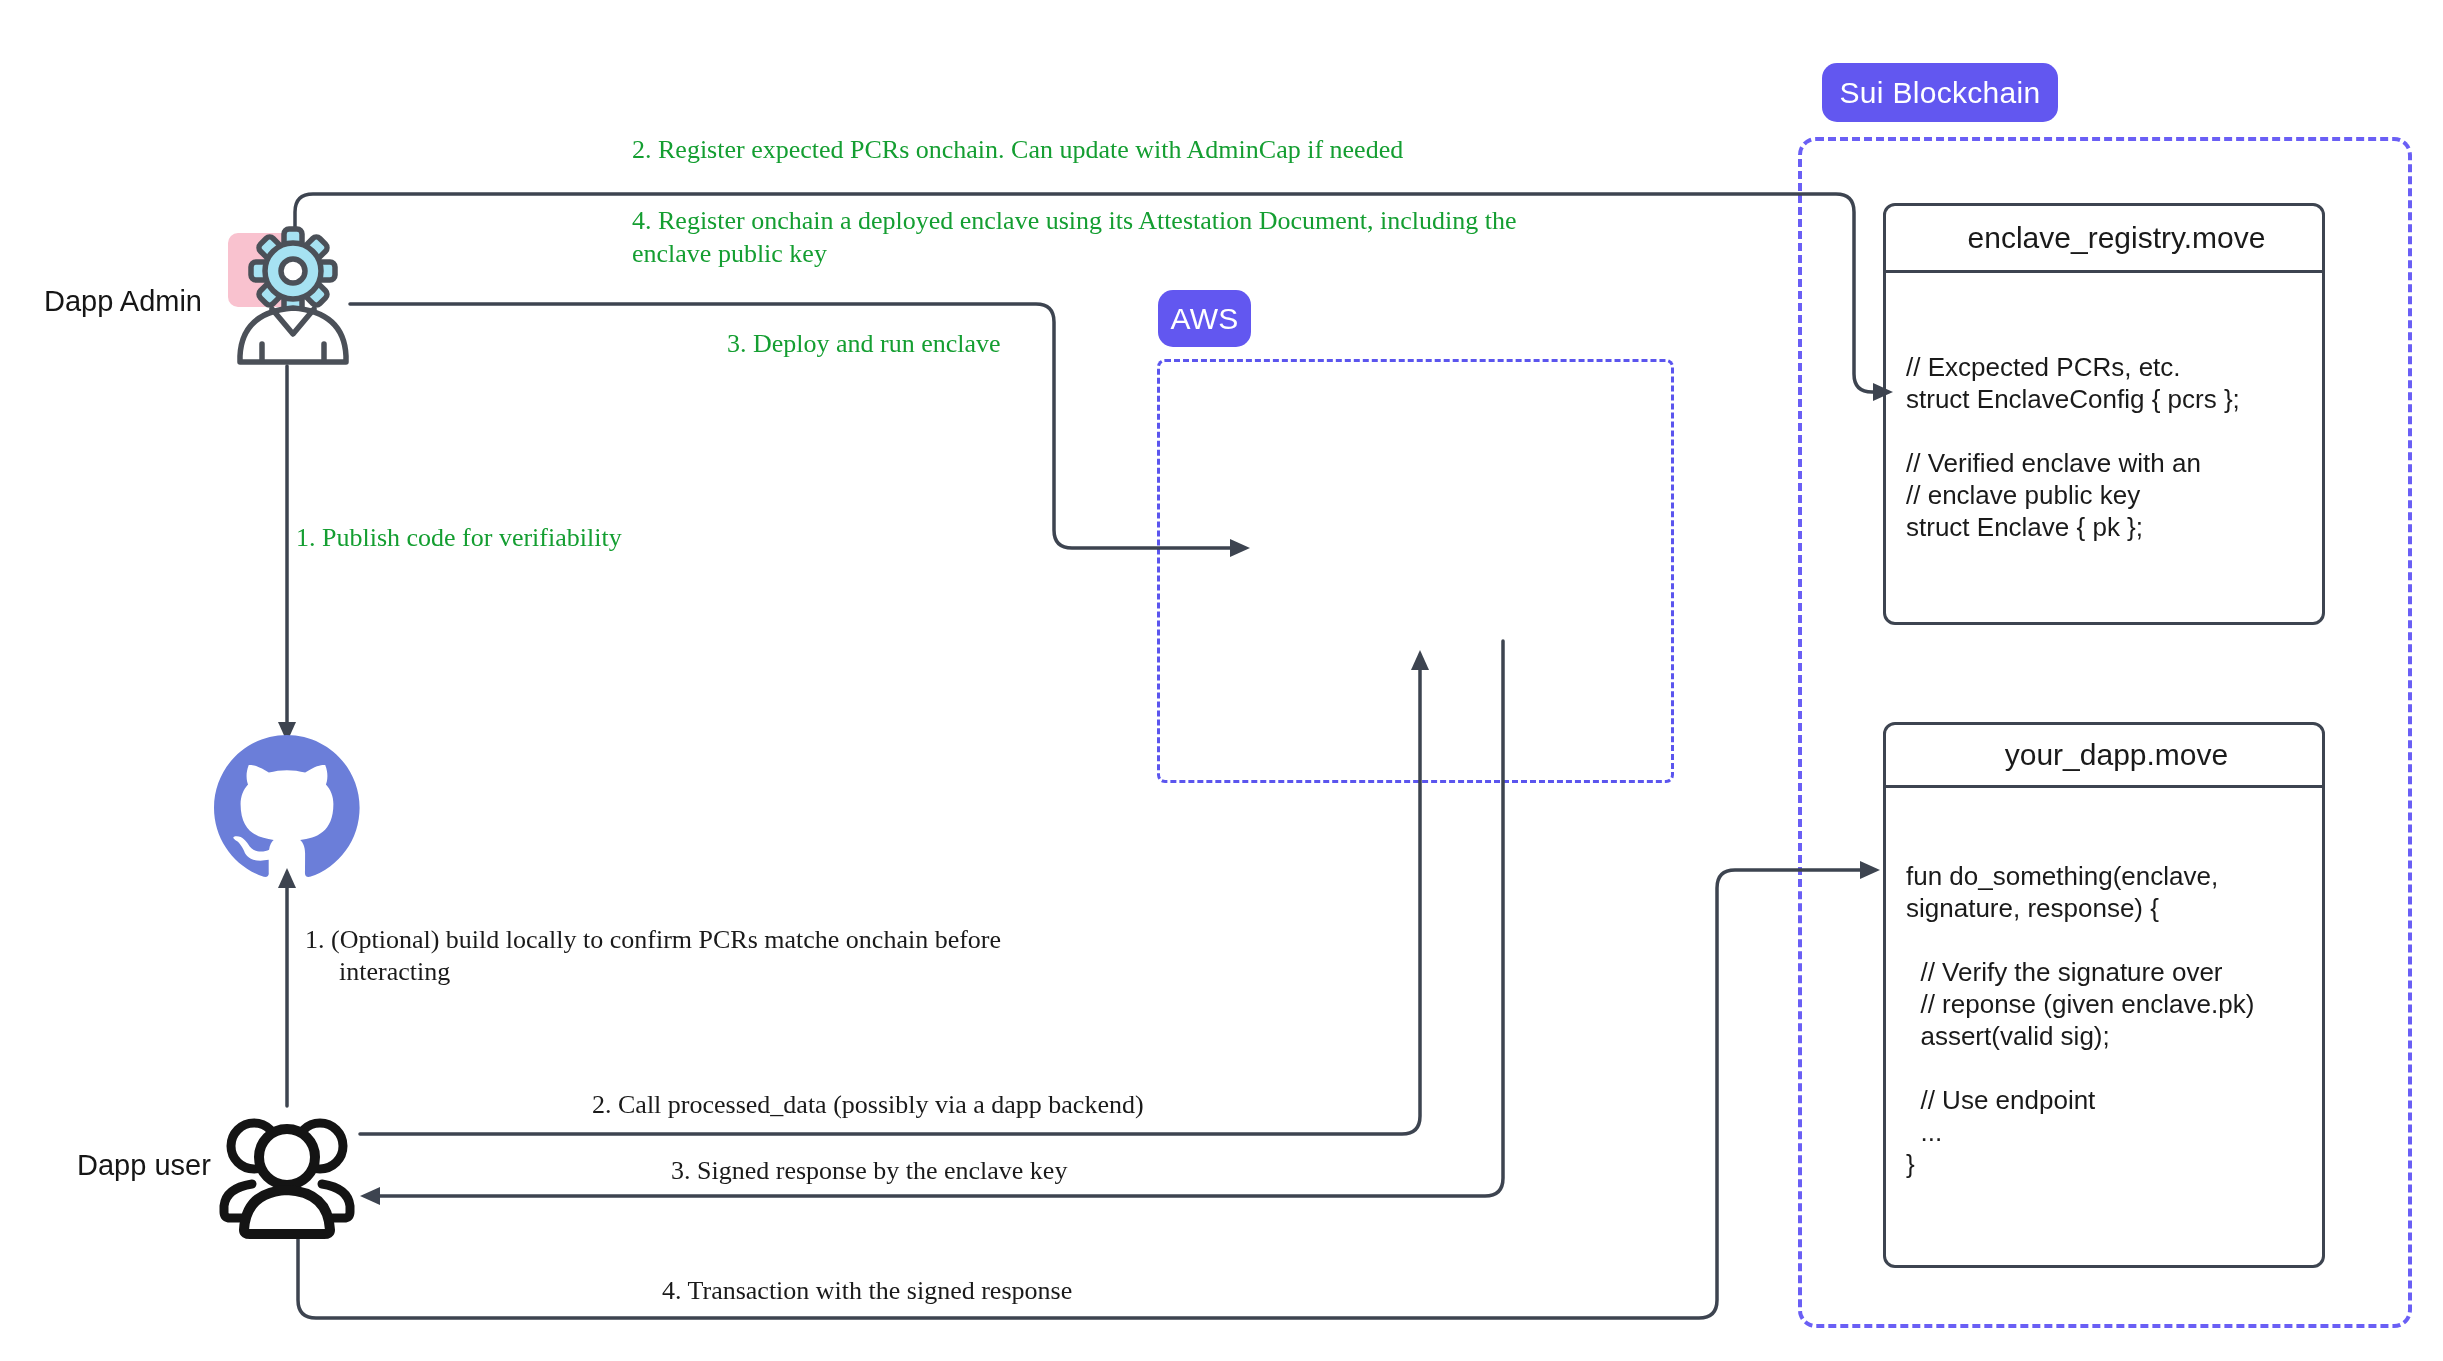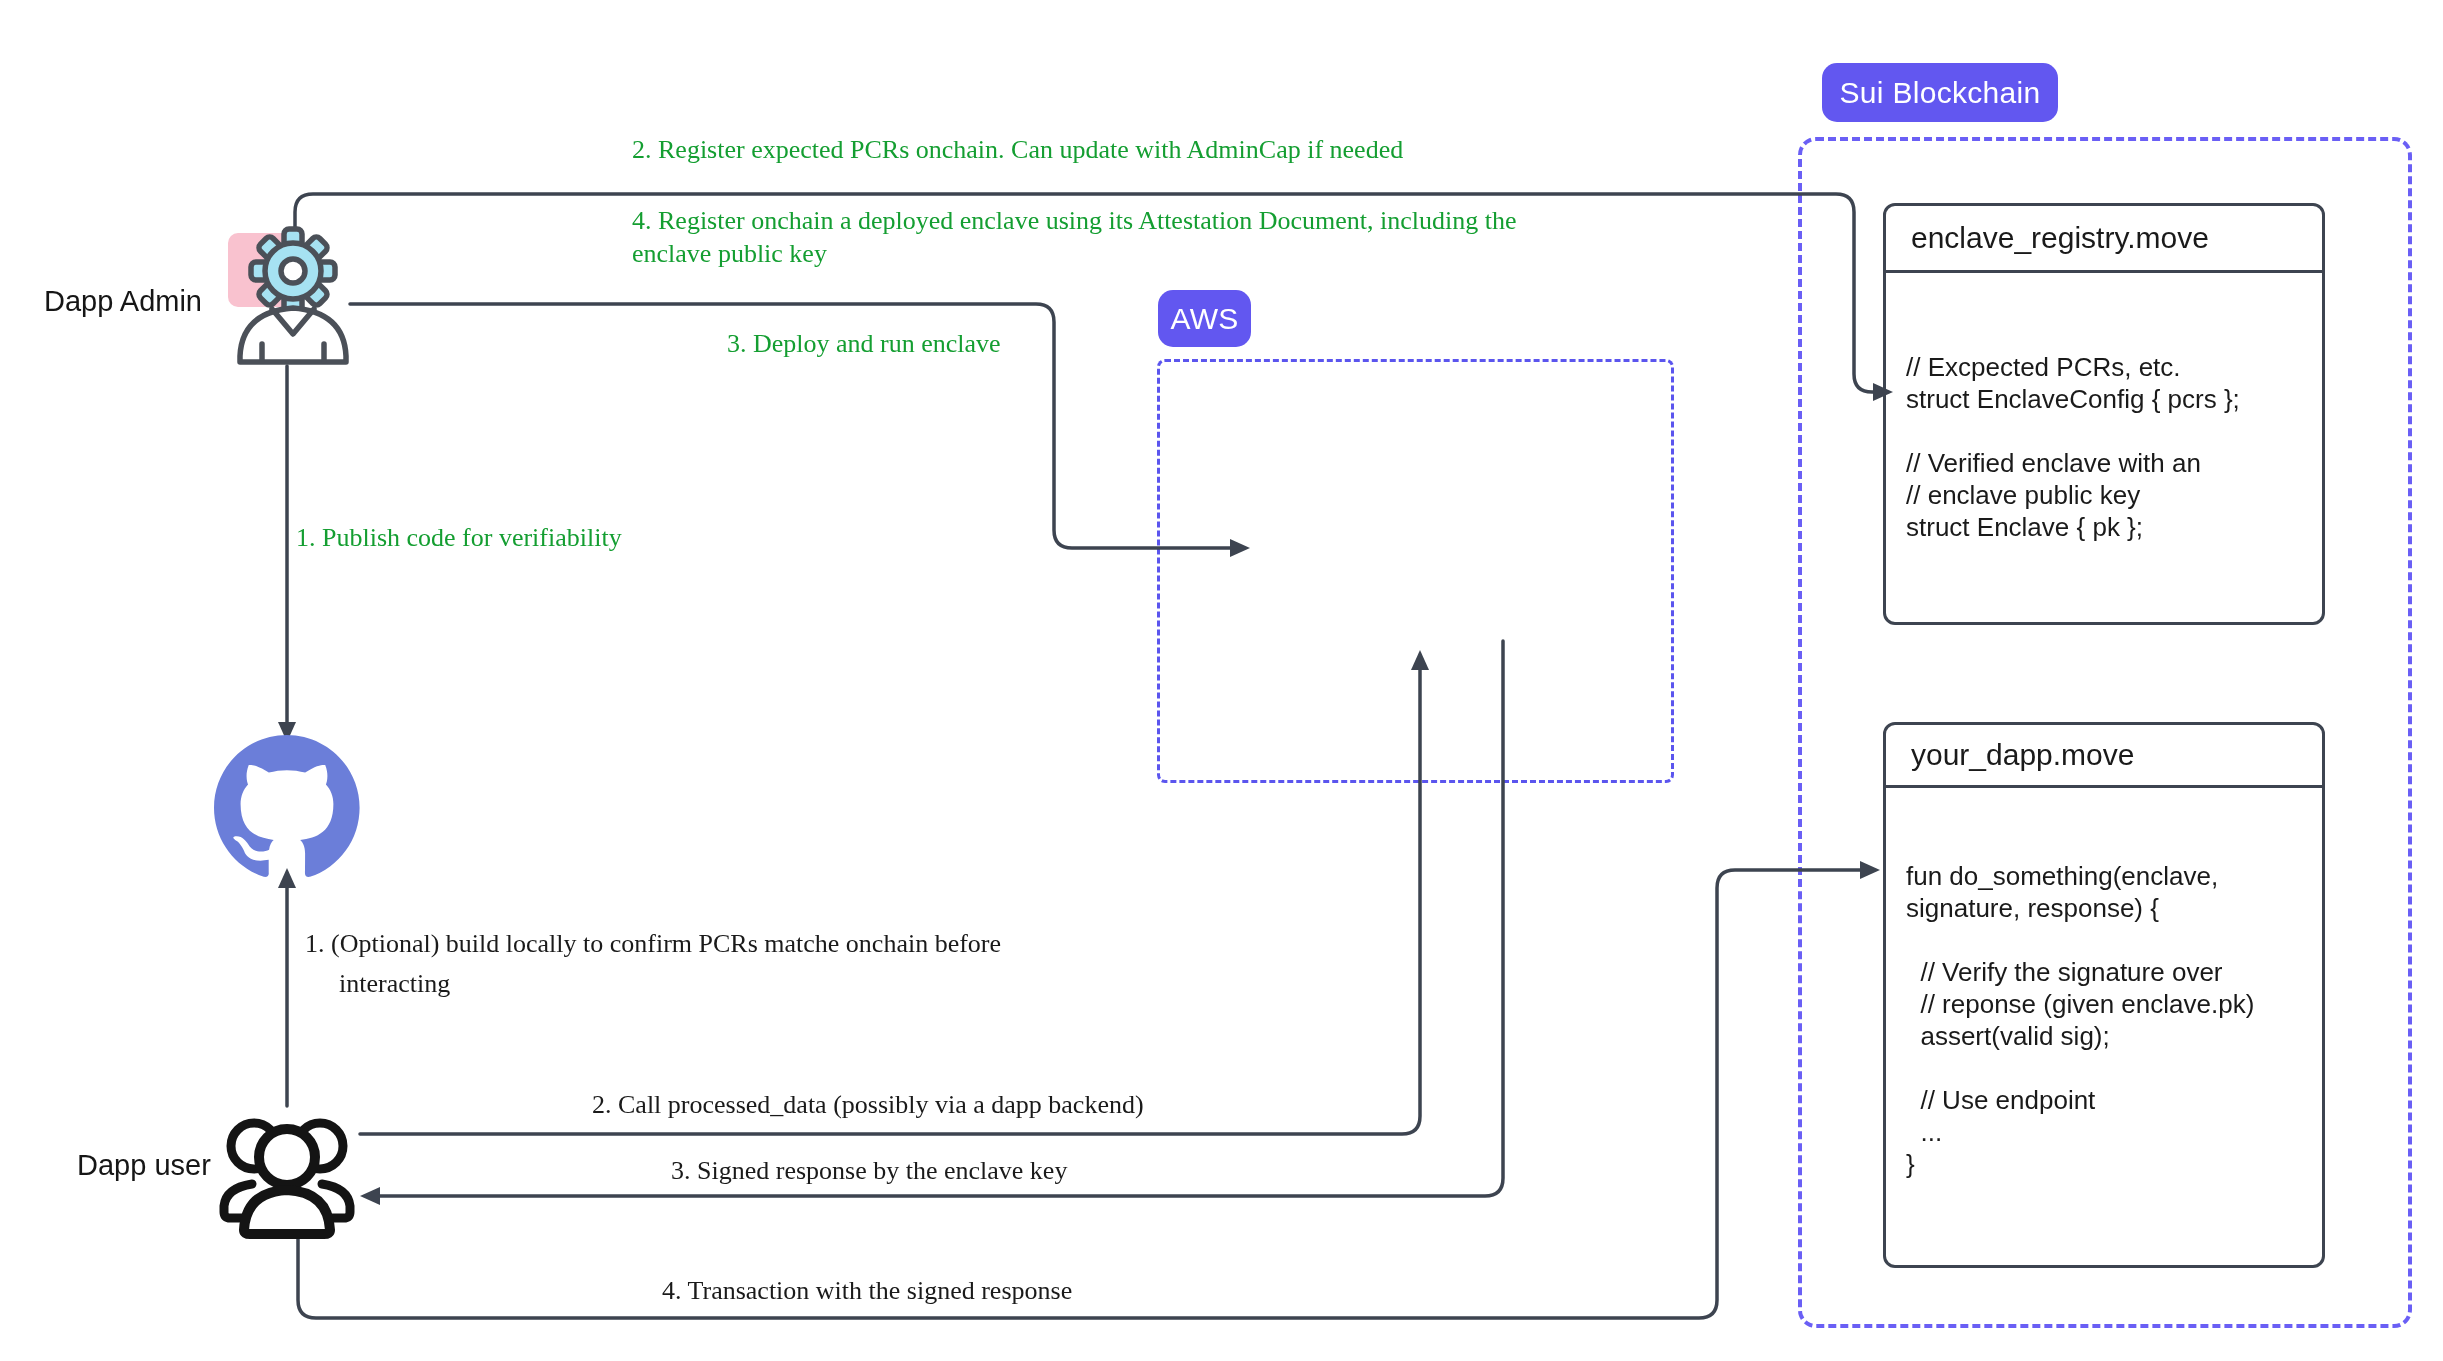--- a/index.html
+++ b/index.html
@@ -21,35 +21,35 @@
 
   
   .node-box{position:absolute;background:#ffffff;border:3px solid #3d4450;border-radius:12px;}
   .nitro-box{left:1242px;top:463px;width:358px;height:178px;border-radius:10px;
              font-size:26px;line-height:30px;padding:16px 0 0 20px;box-sizing:border-box;}
   .nitro-box .endpoint{position:absolute;left:20px;bottom:10px;white-space:nowrap;}
   .endpoint .ital{font-style:italic;}
   .registry-box{left:1883px;top:203px;width:442px;height:422px;box-sizing:border-box;}
   .dapp-box{left:1883px;top:722px;width:442px;height:546px;box-sizing:border-box;}
   .box-title{height:64px;line-height:64px;border-bottom:3px solid #3d4450;
-             font-size:30px;padding-left:25px;white-space:nowrap;}
+             font-size:30px;padding-left:25px;white-space:nowrap;text-align:center;}
   .dapp-box .box-title{height:60px;line-height:60px;}
   .box-body{padding:78px 0 0 20px;font-size:26px;}
   .dapp-box .box-body{padding-top:72px;}
   .code-line{white-space:pre;line-height:32px;}
 
   
   .note{position:absolute;font-family:"Liberation Serif",serif;font-size:26px;line-height:33px;}
   .green{color:#149e31;}
   .dark{color:#1a1a1a;}
   .n-register-pcrs{left:632px;top:133px;white-space:nowrap;}
   .n-register-enclave{left:632px;top:204px;width:952px;}
   .n-deploy{left:727px;top:327px;white-space:nowrap;}
   .n-publish{left:296px;top:521px;white-space:nowrap;}
-  .n-build{left:305px;top:924px;width:760px;padding-left:34px;text-indent:-34px;line-height:40px;}
+  .n-build{left:305px;top:924px;width:760px;padding-left:34px;text-indent:-34px;line-height:32px;}
   .n-call{left:592px;top:1088px;white-space:nowrap;}
   .n-signed{left:671px;top:1154px;white-space:nowrap;}
   .n-transaction{left:662px;top:1274px;white-space:nowrap;}
 
   
   .actor-label{position:absolute;font-size:29px;color:#161616;white-space:nowrap;}
   .admin-label{left:44px;top:285px;}
   .user-label{left:77px;top:1149px;}
 
   

